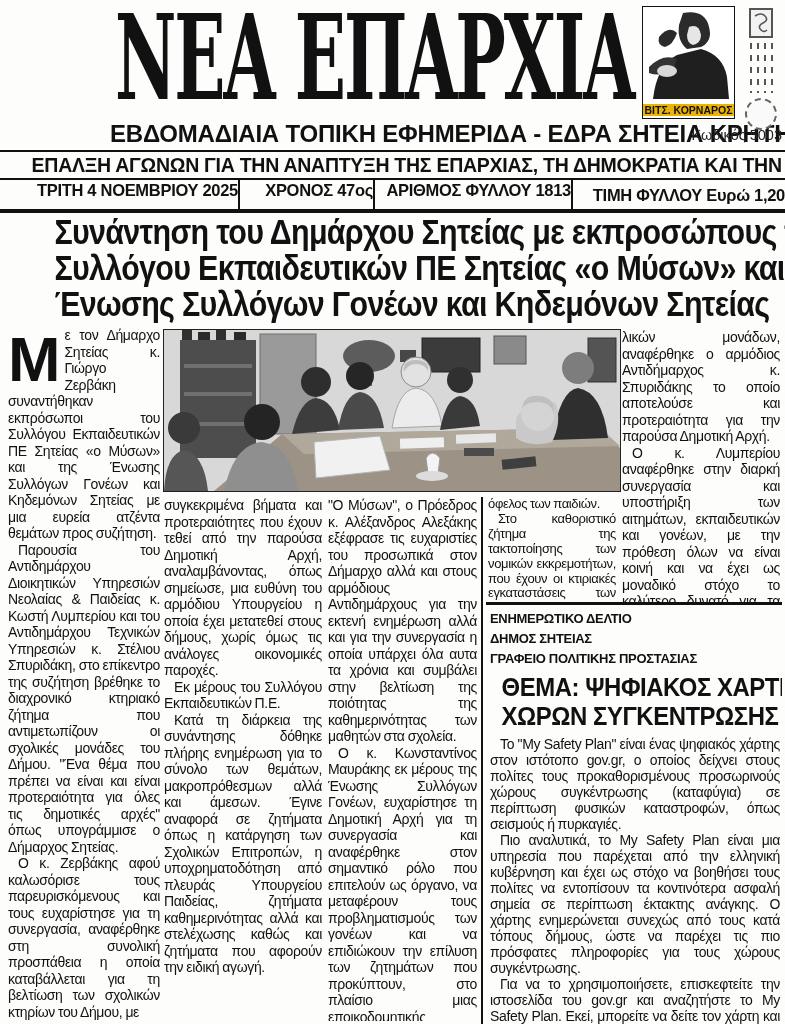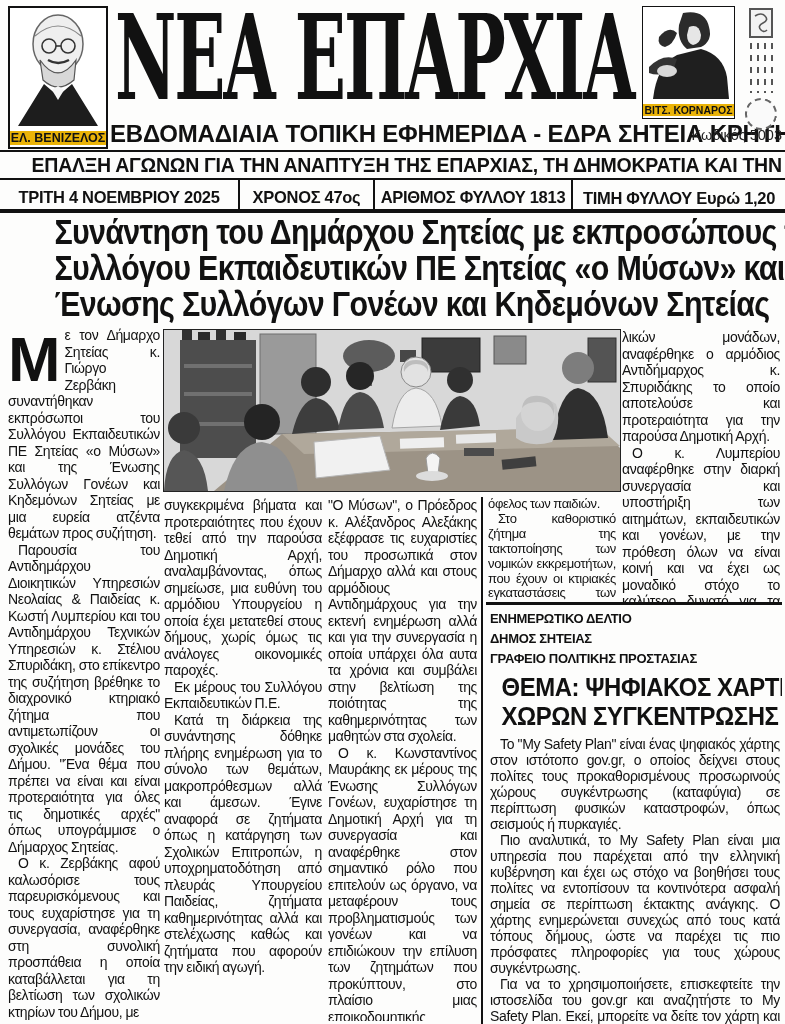--- a/index.html
+++ b/index.html
@@ -41,22 +41,22 @@
   .rule { background:#111; left:0; width:785px; }
 
   .motto { text-align:center; width:785px; }
   .motto span {
     display:inline-block; font-weight:bold; font-size:21px; line-height:25px;
     white-space:nowrap; letter-spacing:-0.3px; transform:scaleX(0.93);
   }
 
   .info-row { display:flex; align-items:center; height:29px; width:785px; }
   .info-cell {
-    font-weight:bold; font-size:16.5px; text-align:center; white-space:nowrap;
-    letter-spacing:-0.3px; box-sizing:border-box; padding-top:8px;
+    font-weight:bold; font-size:16.5px; text-align:right; white-space:nowrap;
+    letter-spacing:-0.3px; box-sizing:border-box; padding-top:1px;
   }
   .info-sep { border-right:2px solid #111; height:29px; }
   .c1 { width:240px; } .c2 { width:135px; } .c3 { width:198px; } .c4 { width:212px; }
 
   
   .headline div {
     font-weight:bold; font-size:35px; line-height:36px; text-align:center;
     white-space:nowrap; letter-spacing:-0.8px; transform:scaleX(0.87);
   }
 
@@ -83,35 +83,20 @@
     font-weight:bold; font-size:26px; line-height:29px; text-align:center;
     white-space:nowrap; letter-spacing:-0.5px; transform:scaleX(0.92);
   }
   .bulletin .btext { margin-top:5px; font-size:14px; line-height:16px; }
 </style>
 </head>
 <body>
 
 <div class="page">
 
-  <div class="abs portrait-box" style="left:8px;top:6px;width:100px;height:143px;">
-    <svg viewBox="0 0 96 118" width="96" height="118">
-      <rect x="0" y="0" width="96" height="118" fill="#ffffff"></rect>
-      <ellipse cx="48" cy="36" rx="25" ry="29" fill="#efefef" stroke="#666" stroke-width="1.5"></ellipse>
-      <path d="M25,28 Q48,8 71,28" fill="none" stroke="#888" stroke-width="1.2"></path>
-      <circle cx="39" cy="38" r="7" fill="none" stroke="#333" stroke-width="1.6"></circle>
-      <circle cx="58" cy="38" r="7" fill="none" stroke="#333" stroke-width="1.6"></circle>
-      <line x1="46" y1="38" x2="51" y2="38" stroke="#333" stroke-width="1.6"></line>
-      <path d="M30,52 Q48,78 66,52 L64,72 Q48,86 33,72 Z" fill="#d8d8d8" stroke="#555" stroke-width="1.2"></path>
-      <path d="M38,52 Q48,58 59,52" fill="none" stroke="#333" stroke-width="2.4"></path>
-      <path d="M8,118 L34,76 L48,88 L62,76 L88,118 Z" fill="#1d1d1d"></path>
-      <path d="M42,82 L48,92 L54,82 L48,78 Z" fill="#f5f5f5"></path>
-    </svg>
-    <div class="portrait-caption" style="font-size:12.5px;">ΕΛ. ΒΕΝΙΖΕΛΟΣ</div>
-  </div>
 
   <div class="abs nameplate" style="left:110px;top:0;width:528px;height:116px;">
     <span>ΝΕΑ ΕΠΑΡΧΙΑ</span>
   </div>
 
   <div class="abs subtitle" style="left:110px;top:120px;width:528px;">ΕΒΔΟΜΑΔΙΑΙΑ ΤΟΠΙΚΗ ΕΦΗΜΕΡΙΔΑ - ΕΔΡΑ ΣΗΤΕΙΑ ΚΡΗΤΗΣ</div>
 
   <div class="abs portrait-box" style="left:642px;top:6px;width:93px;height:113px;border-width:1.5px;">
     <svg viewBox="0 0 90 92" width="90" height="92">
       <rect x="0" y="0" width="90" height="92" fill="#ffffff"></rect>

